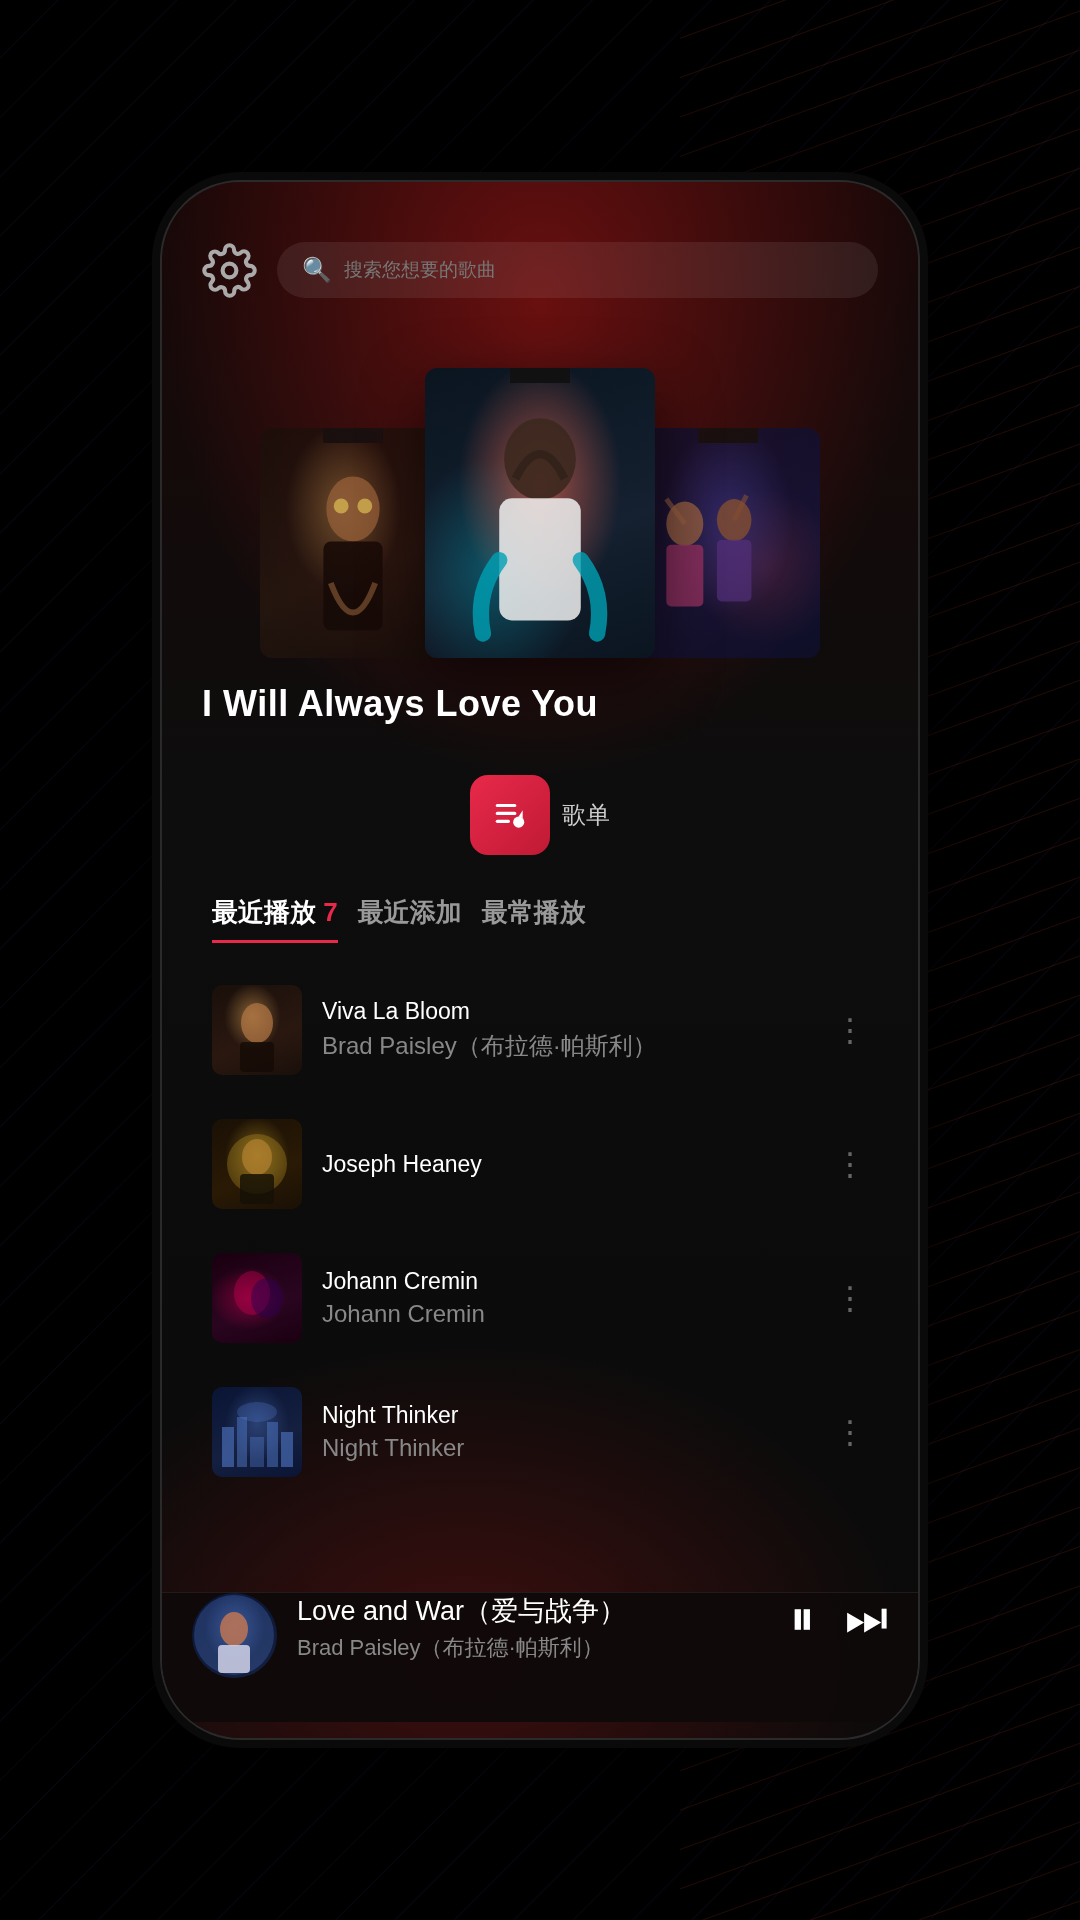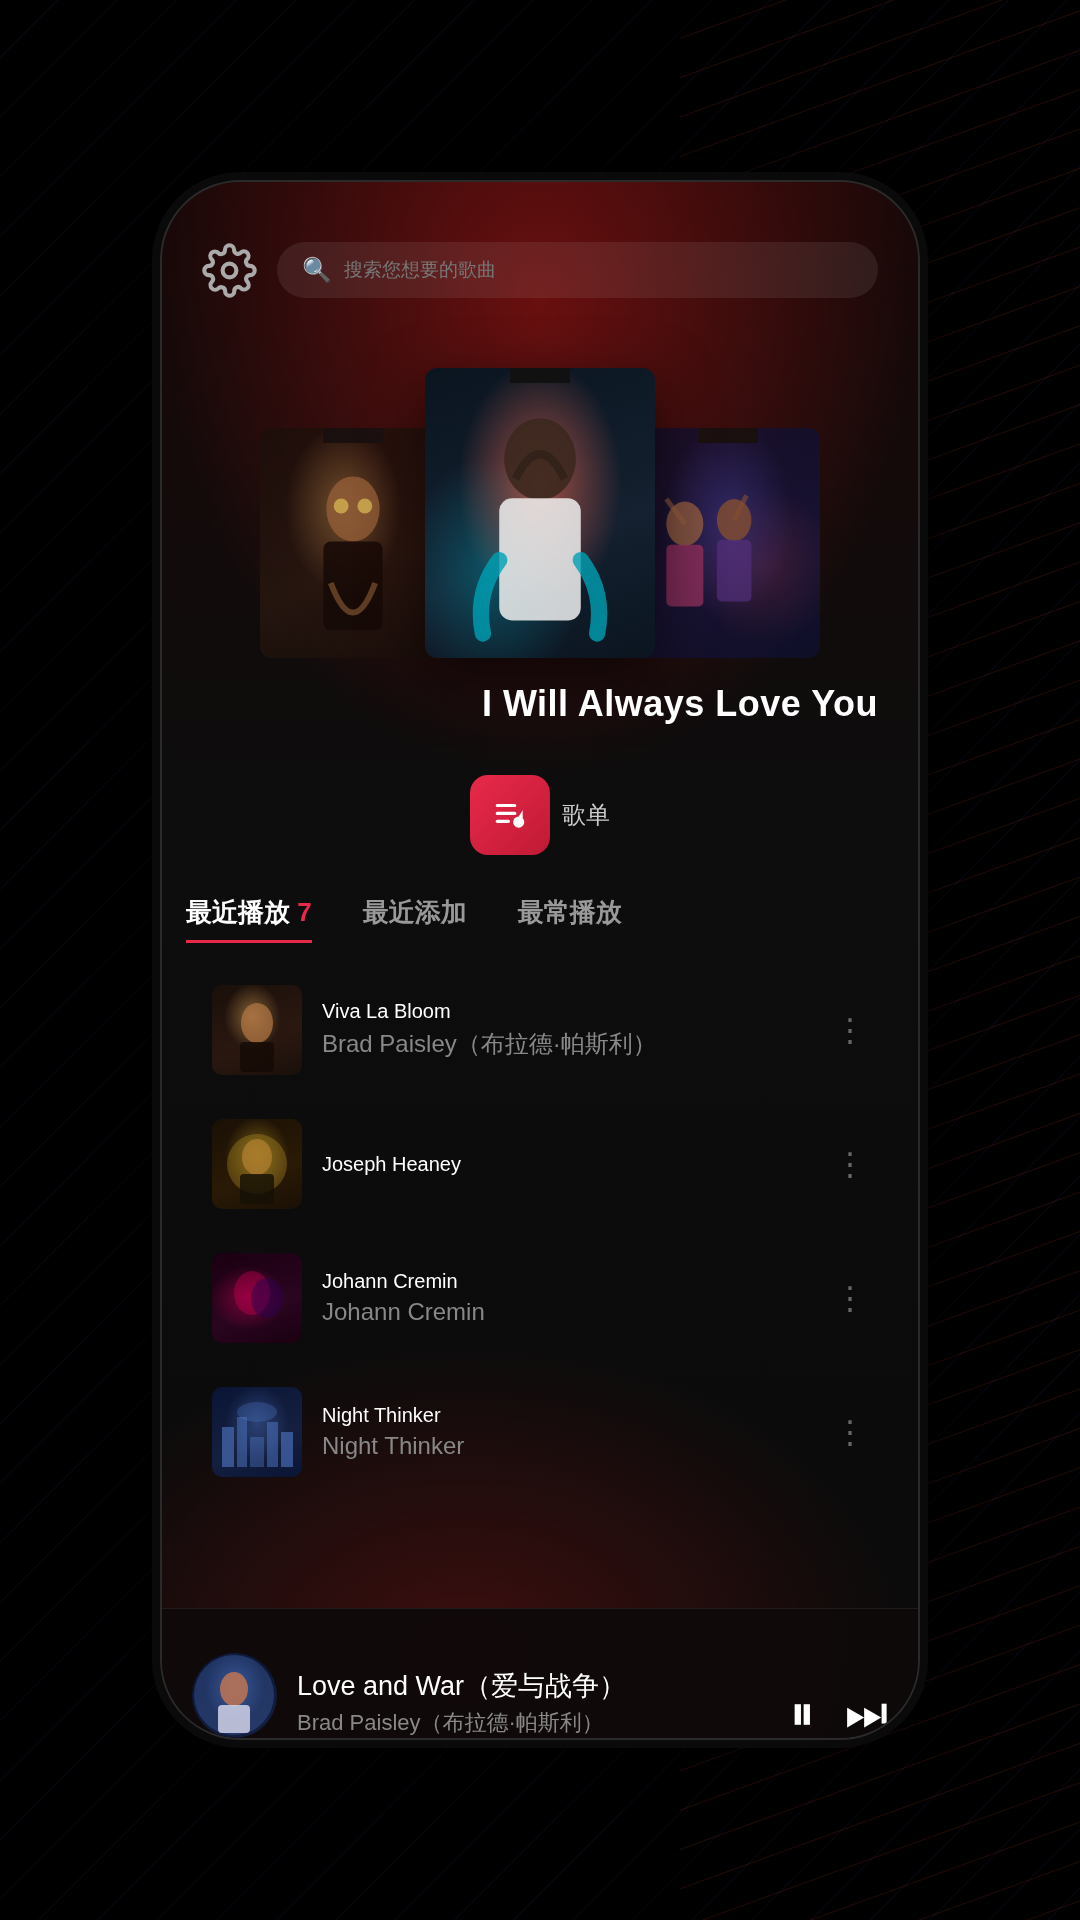--- a/index.html
+++ b/index.html
@@ -168,21 +168,21 @@
       height: 30px;
       background: #111;
       border-radius: 4px 4px 0 0;
       z-index: 5;
     }
 
     
     .song-info {
       position: relative;
       z-index: 2;
-      text-align: right;
+      text-align: left;
       margin-top: 25px;
       padding: 0 40px;
     }
 
     .song-title {
       color: #fff;
       font-size: 36px;
       font-weight: 600;
       letter-spacing: 0.5px;
     }
@@ -237,22 +237,22 @@
     .nav-label {
       color: #ccc;
       font-size: 24px;
     }
 
     
     .tabs {
       position: relative;
       z-index: 2;
       display: flex;
-      gap: 51px;
-      padding: 30px 50px 0 24px;
+      gap: 20px;
+      padding: 30px 50px 0 50px;
       margin-top: 10px;
     }
 
     .tab-item {
       color: #999;
       font-size: 26px;
       cursor: pointer;
       padding-bottom: 10px;
       font-weight: bold;
     }
@@ -294,21 +294,21 @@
       overflow: hidden;
     }
 
     .song-details {
       flex: 1;
       min-width: 0;
     }
 
     .song-name {
       color: #fff;
-      font-size: 20px;
+      font-size: 23px;
       font-weight: 500;
       white-space: nowrap;
       overflow: hidden;
       text-overflow: ellipsis;
     }
 
     .song-artist-small {
       color: #888;
       font-size: 24px;
       margin-top: 5px;
@@ -320,28 +320,28 @@
     .more-icon {
       color: #666;
       font-size: 32px;
       flex-shrink: 0;
       letter-spacing: 2px;
     }
 
     
     .now-playing {
       position: absolute;
-      bottom: 0;
+      bottom: 16px;
       left: 0;
       right: 0;
       height: 130px;
       background: rgba(15, 10, 10, 0.95);
       border-top: 1px solid rgba(255,255,255,0.08);
       display: flex;
-      align-items: flex-end;
+      align-items: flex-start;
       padding: 0 30px;
       gap: 20px;
       z-index: 10;
       margin-top: 48px;
     }
 
     .np-thumb {
       width: 85px;
       height: 85px;
       border-radius: 50%;

